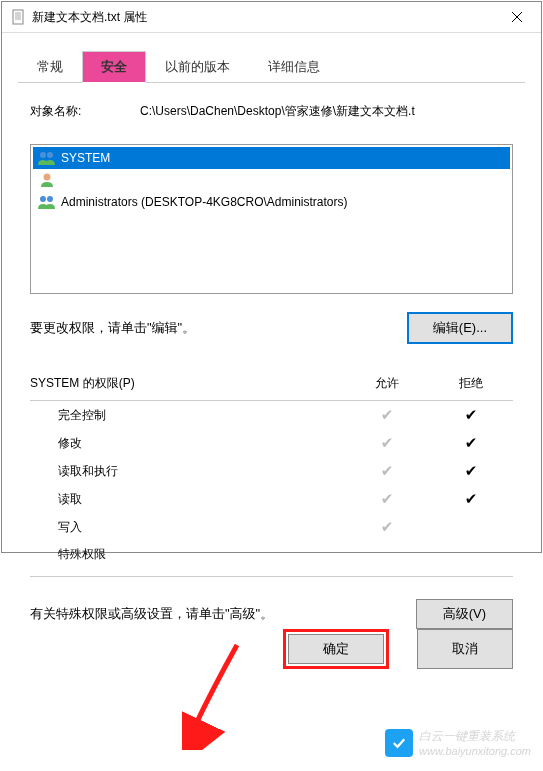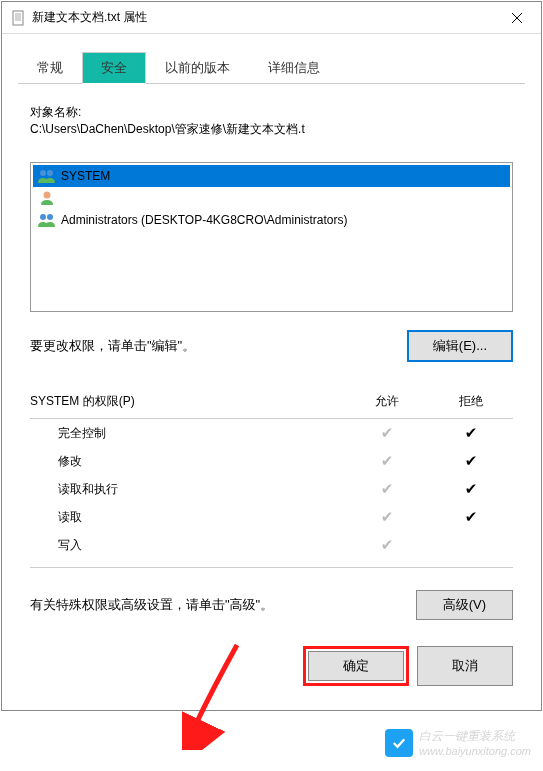--- a/index.html
+++ b/index.html
@@ -1,57 +1,57 @@
 <!DOCTYPE html>
 <html><head>
 <meta charset="utf-8">
 <style>
 * { box-sizing: border-box; margin: 0; padding: 0; font-family: "Microsoft YaHei", "Segoe UI", sans-serif; font-size: 12px; }
 body { background: #fff; width: 543px; height: 771px; position: relative; }
-.window { border: 1px solid #888; width: 541px; height: 710px; margin: 1px; background: #fff; display: flex; flex-direction: column; }
+.window { border: 1px solid #888; width: 541px; height: 552px; margin: 1px; background: #fff; display: flex; flex-direction: column; }
 .titlebar { display: flex; align-items: center; height: 32px; padding: 0 2px 0 8px; border-bottom: 1px solid #ddd; }
 .titlebar .doc-icon { width: 16px; height: 16px; margin-right: 6px; }
 .titlebar .title { flex: 1; font-size: 12px; }
 .titlebar .close { width: 44px; height: 30px; display: flex; align-items: center; justify-content: center; cursor: pointer; }
 
 .tabs-row { display: flex; padding: 18px 16px 0 16px; border-bottom: none; }
 .tab { padding: 6px 18px; border: 1px solid transparent; cursor: pointer; font-size: 13px; color: #333; }
-.tab.active { border: 1px solid #ccc; border-bottom: 1px solid #fff; background: #14b8a6; position: relative; z-index: 2; }
+.tab.active { border: 1px solid #ccc; border-bottom: 1px solid #fff; background: #ec4899; position: relative; z-index: 2; font-weight: bold; }
 .tab-border { border-top: 1px solid #ccc; margin: -1px 16px 0 16px; }
 
 .content { padding: 20px 28px 0 28px; flex: 1; }
-.row-obj { display: flex; margin-bottom: 24px; font-size: 13px; flex-direction: column; }
+.row-obj { display: flex; margin-bottom: 24px; font-size: 13px; }
 .row-obj .label { width: 110px; }
 .row-obj .value { flex: 1; }
 
 .group-label { font-size: 13px; margin-bottom: 6px; }
 .listbox { border: 1px solid #999; height: 150px; background: #fff; padding: 2px; }
 .list-item { display: flex; align-items: center; padding: 3px 4px; font-size: 13px; }
-.list-item.selected { background: #0078d7; color: #000000; }
+.list-item.selected { background: #0078d7; color: #ffffff; }
 .user-icon { width: 20px; height: 16px; margin-right: 4px; }
 
 .edit-row { display: flex; align-items: center; margin-top: 18px; }
 .edit-row .text { flex: 1; font-size: 13px; }
 .btn { border: 1px solid #888; background: #e1e1e1; padding: 5px 26px; font-size: 13px; cursor: pointer; }
 .btn.edit-btn { border: 2px solid #0078d7; padding: 5px 24px; }
 
 .perm-header { display: flex; margin-top: 31px; font-size: 13px; }
 .perm-header .name { flex: 1; }
 .perm-header .col { width: 84px; text-align: center; }
 .perm-divider { border-top: 1px solid #ccc; margin-top: 8px; }
 .perm-row { display: flex; padding: 5px 0 5px 16px; font-size: 13px; align-items: center; }
 .perm-row .pname { flex: 1; margin-left: 12px; }
 .perm-row .pcol { width: 84px; text-align: center; }
 .check-gray { color: #bbb; font-size: 15px; }
 .check-black { color: #000; font-size: 15px; }
 
 .adv-row { display: flex; align-items: center; margin-top: 22px; }
 .adv-row .text { flex: 1; font-size: 13px; }
 
-.dialog-buttons { display: flex; justify-content: flex-end; gap: 8px; padding: 0 28px 24px 0; margin-top: auto; }
+.dialog-buttons { display: flex; justify-content: flex-end; gap: 28px; padding: 0 28px 24px 0; margin-top: auto; }
 .btn-ok { border: 1px solid #888; background: #e1e1e1; padding: 5px 34px; font-size: 13px; cursor: pointer; }
 .ok-highlight { border: 3px solid #ff1a1a; padding: 2px; display: inline-block; }
 
 .arrow { position: absolute; left: 182px; top: 640px; pointer-events: none; }
 
 .watermark { position: absolute; right: 12px; bottom: 14px; color: #d4d4d4; font-size: 18px; display: flex; align-items: center; gap: 6px; pointer-events: none; font-style: italic; }
 .watermark-logo { width: 28px; height: 28px; background: #1da1f2; border-radius: 4px; display: flex; align-items: center; justify-content: center; color: #fff; }
 </style>
 </head>
 <body>
@@ -156,20 +156,25 @@
         <div class="perm-row">
           <span class="pname">读取</span>
           <span class="pcol"><span class="check-gray">✔</span></span>
           <span class="pcol"><span class="check-black">✔</span></span>
         </div>
         <div class="perm-row">
           <span class="pname">写入</span>
           <span class="pcol"><span class="check-gray">✔</span></span>
           <span class="pcol"></span>
         </div>
+        <div class="perm-row">
+          <span class="pname">特殊权限</span>
+          <span class="pcol"></span>
+          <span class="pcol"></span>
+        </div>
       </div>
     <div class="perm-divider"></div>
 
     <div class="adv-row">
       <span class="text">有关特殊权限或高级设置，请单击"高级"。</span>
       <button class="btn">高级(V)</button>
     </div>
 
   </div>
 

